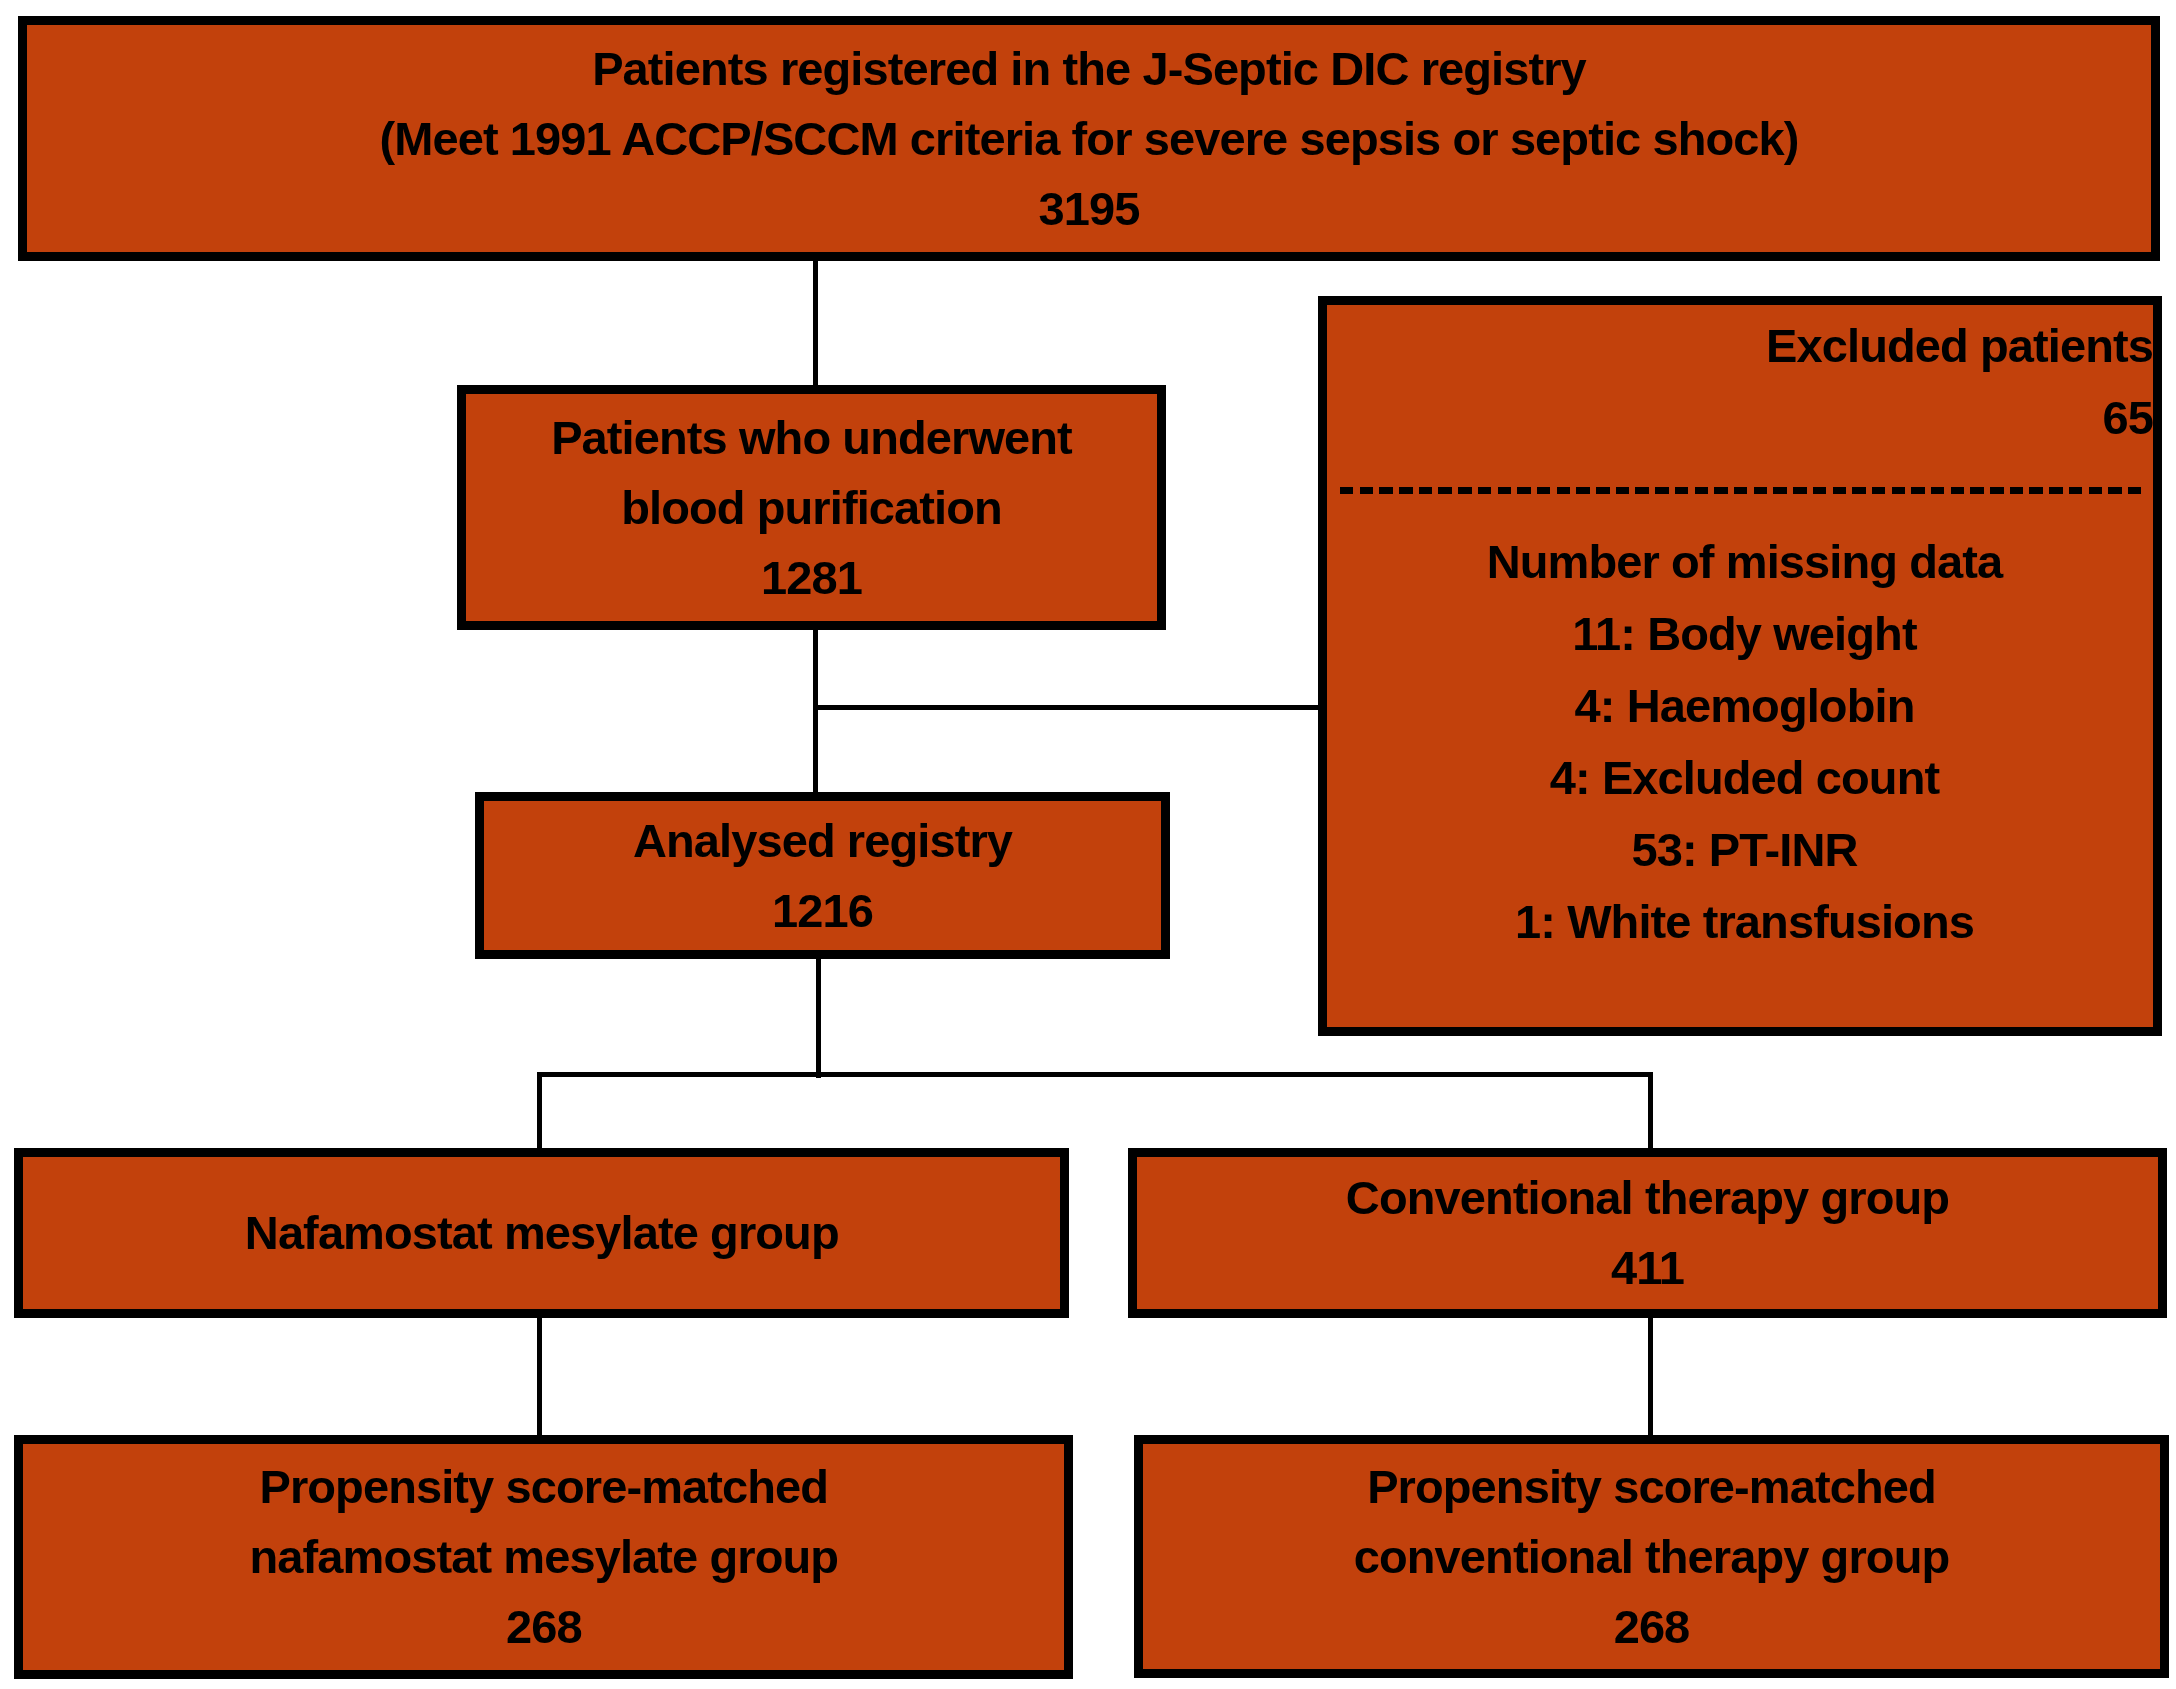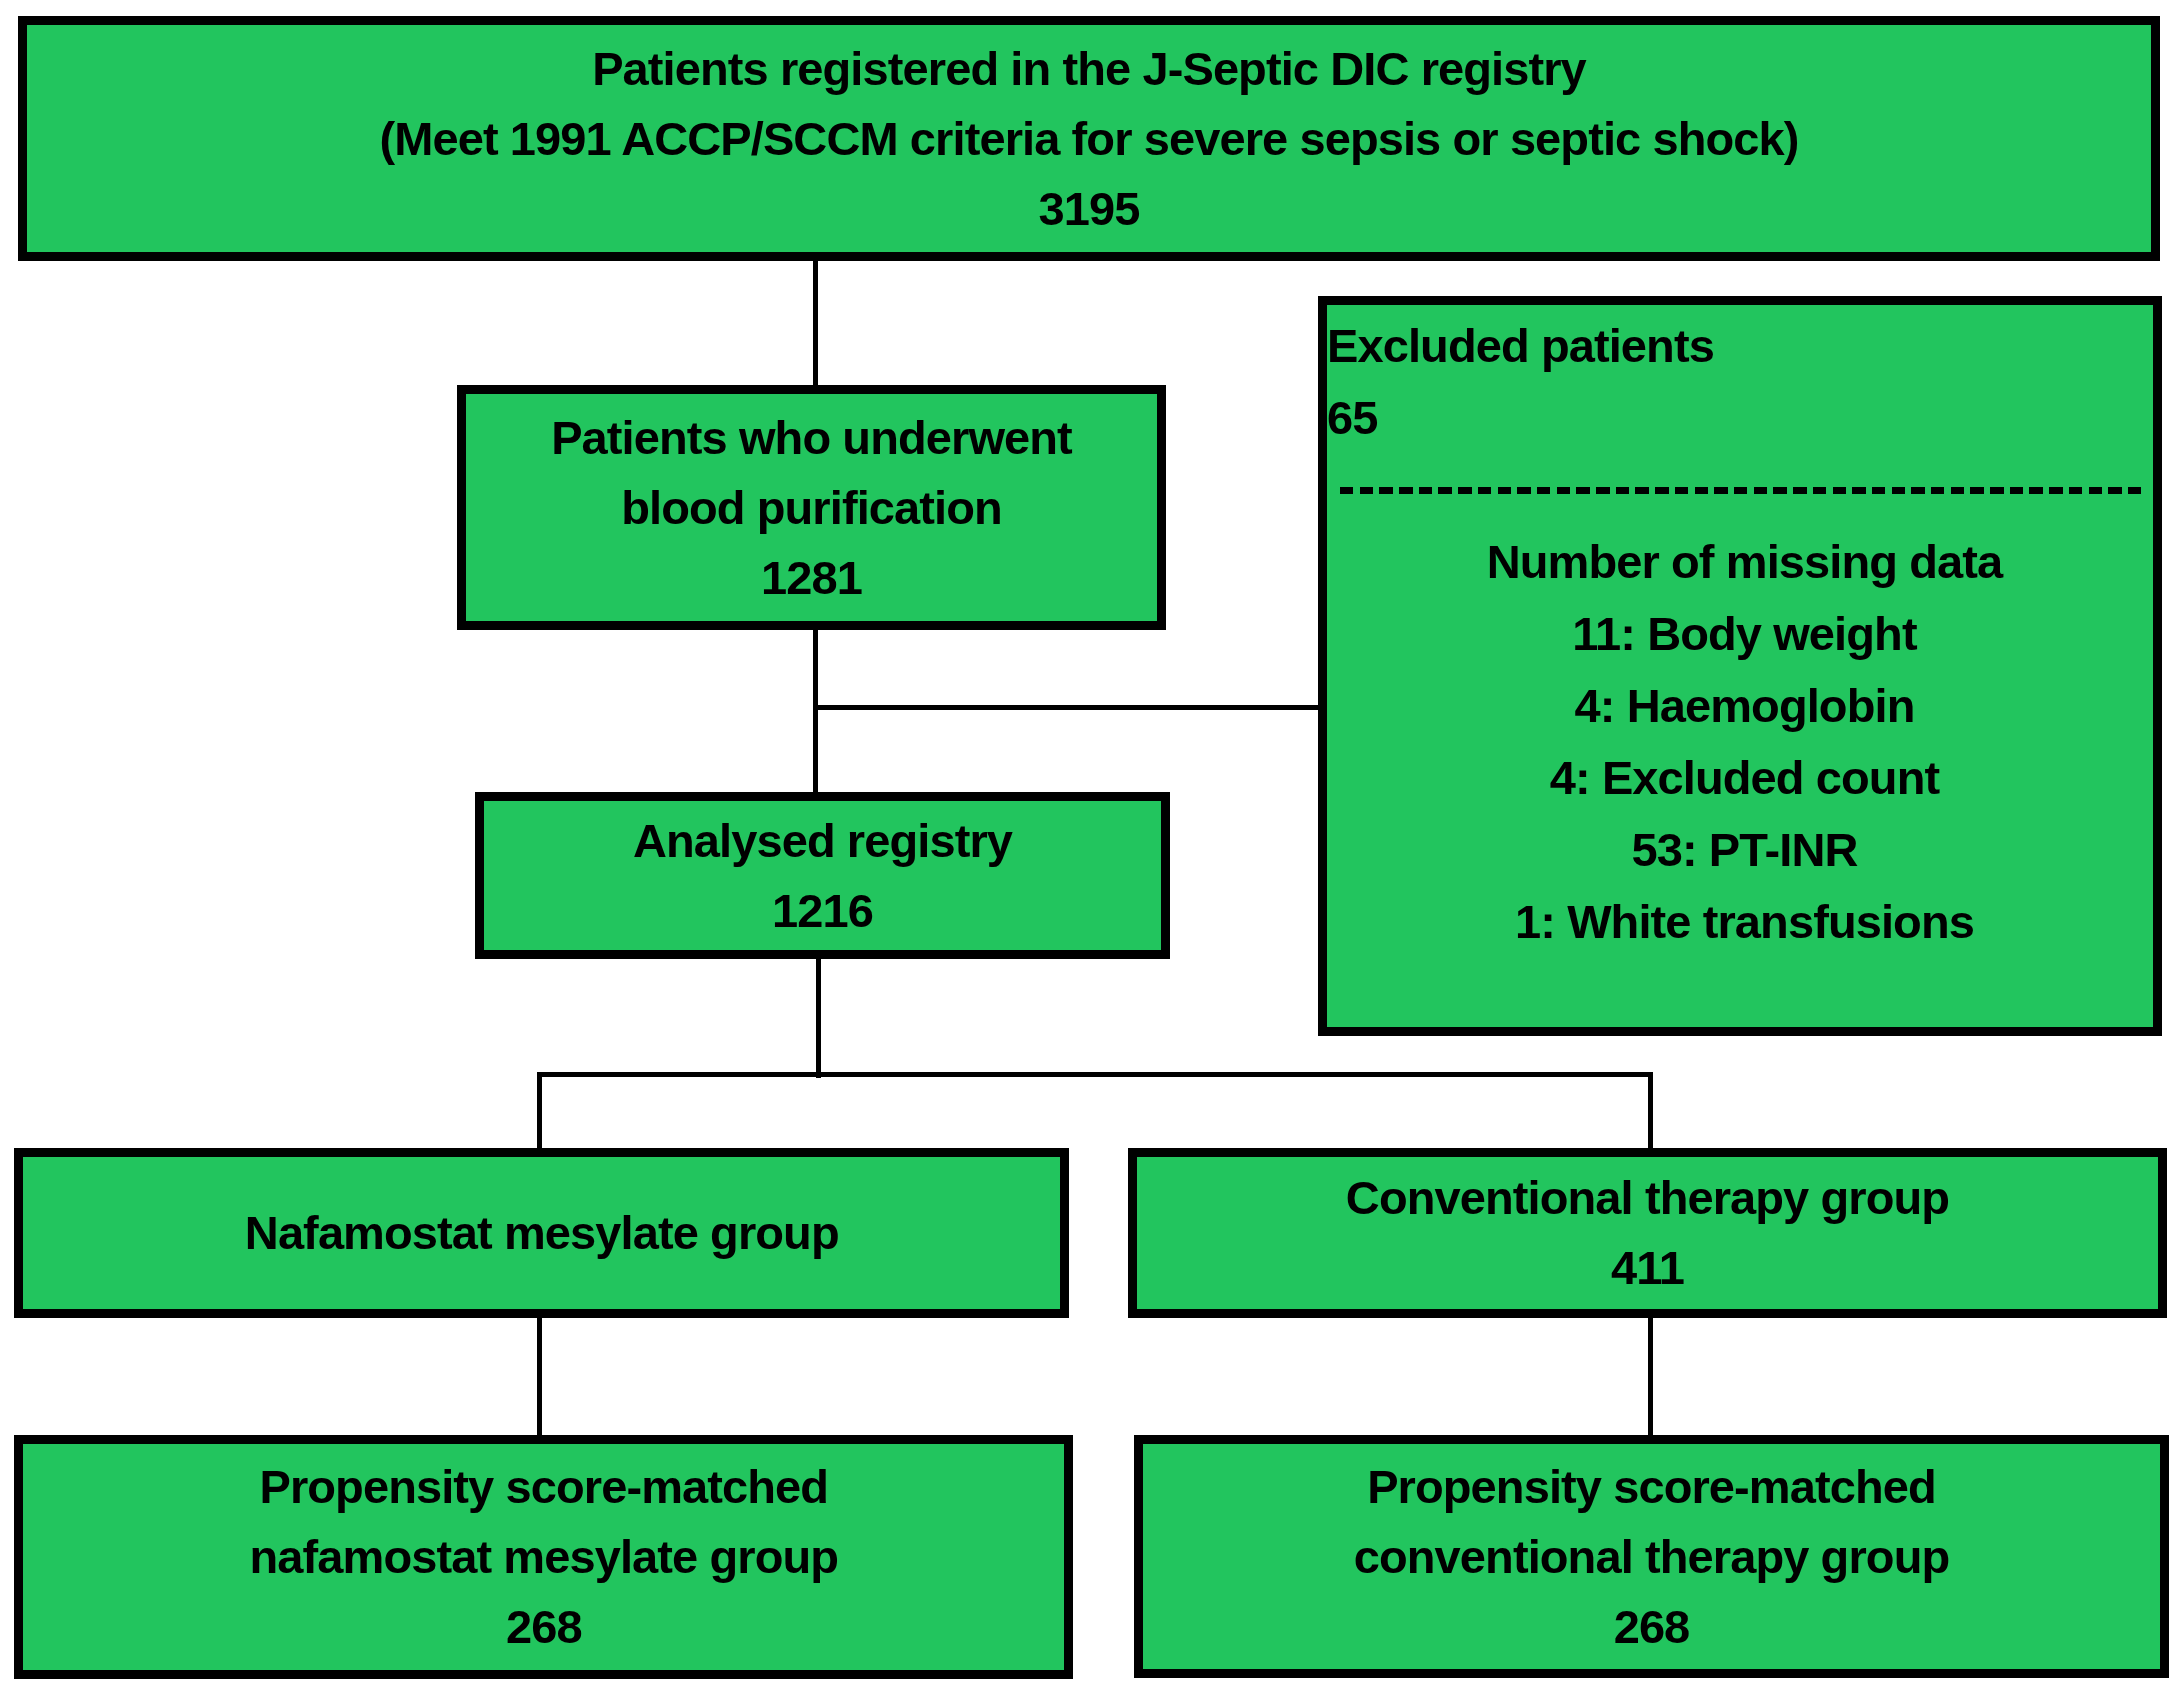--- a/index.html
+++ b/index.html
@@ -14,21 +14,21 @@
     background: #ffffff;
     font-family: "Liberation Sans", "DejaVu Sans", sans-serif;
     font-weight: bold;
     color: #000000;
     overflow: hidden;
   }
   .box {
     position: absolute;
     box-sizing: border-box;
     border: 9.9px solid #000000;
-    background: #22c55e;
+    background: #c2410c;
     display: flex;
     flex-direction: column;
     justify-content: center;
     text-align: center;
     font-size: 47px;
     line-height: 70px;
     letter-spacing: -0.9px;
   }
   .box .tline { white-space: nowrap; }
   .line {
@@ -48,21 +48,21 @@
   #conventional-box    { left: 1128px; top: 1148px; width: 1039px; height: 170px; }
   #matched-nafamostat-box   { left: 14.3px;   top: 1435px; width: 1059px; height: 244px; }
   #matched-conventional-box { left: 1134px; top: 1435px; width: 1035px; height: 243px; }
 
   
   .ex-row {
     line-height: 72px;
     height: 72px;
     white-space: nowrap;
   }
-  .ex-center { text-align: left; }
+  .ex-center { text-align: right; }
   .ex-left   { text-align: center; padding-left: 18px; padding-right: 9px; }
   .ex-dash-row {
     height: 72px;
     display: flex;
     align-items: center;
     padding: 0 12.5px;
   }
   .ex-dashes {
     width: 100%;
     height: 7.2px;

